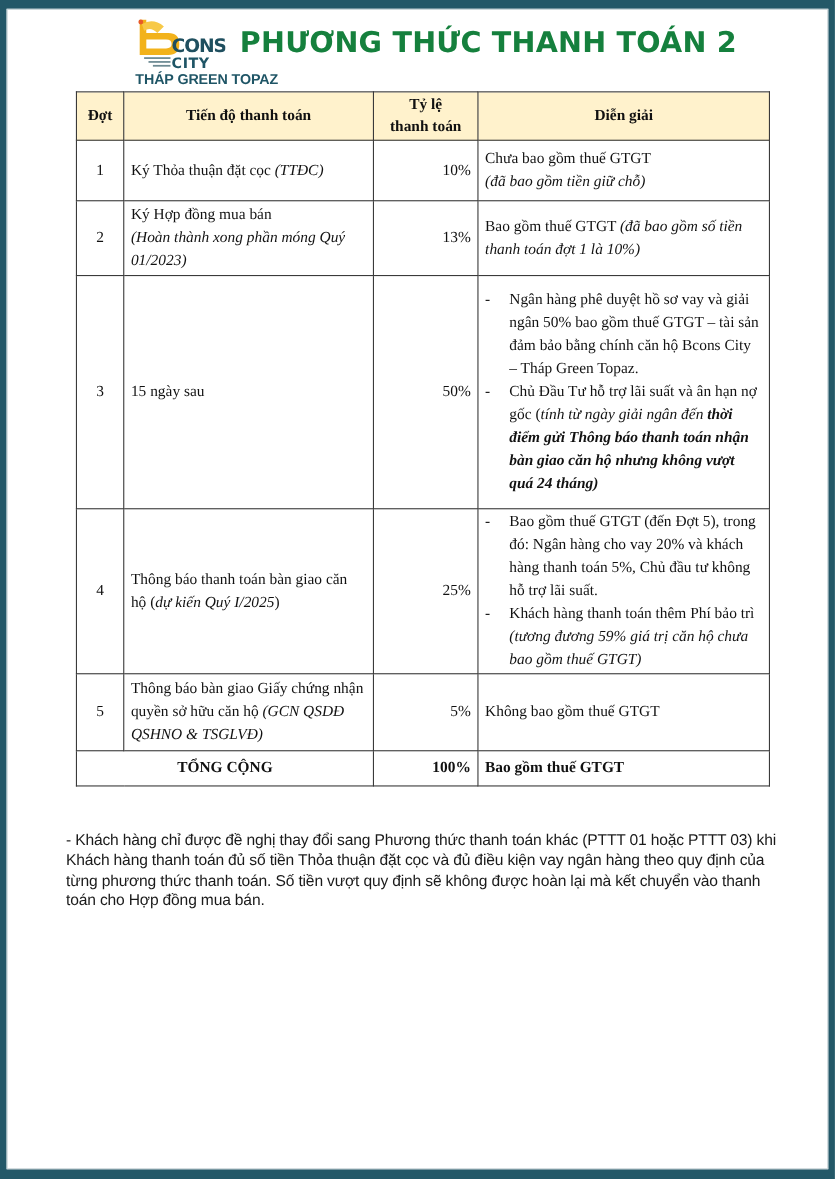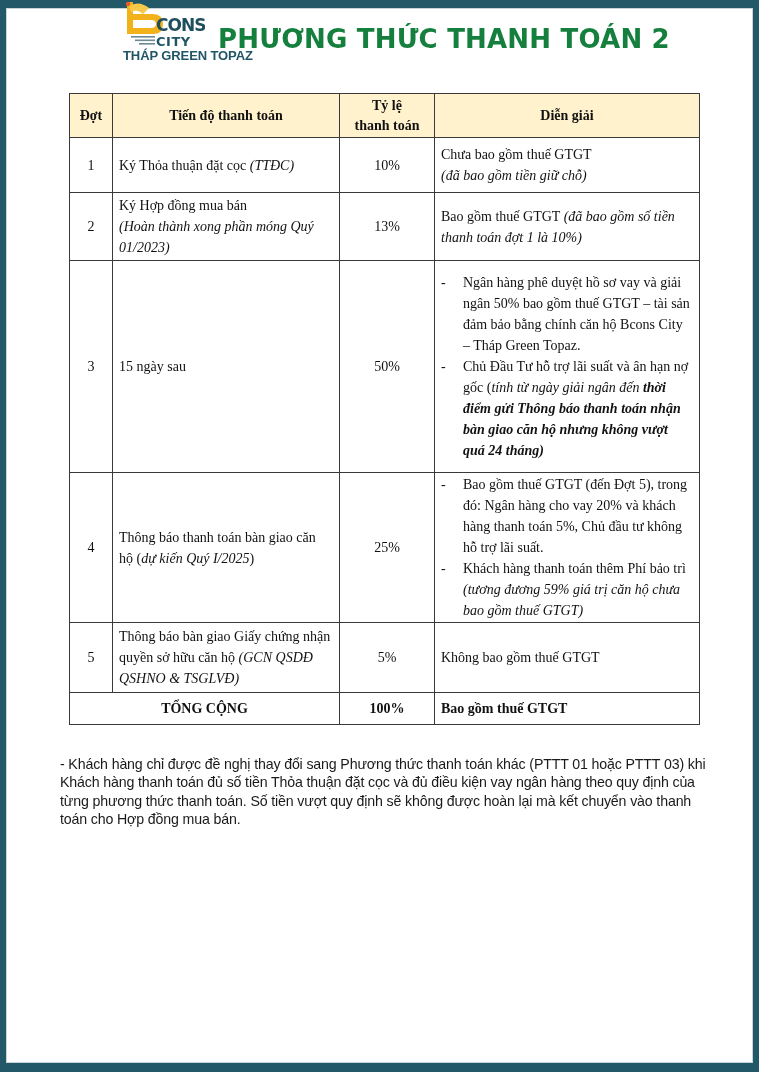--- a/index.html
+++ b/index.html
@@ -20,39 +20,39 @@
       pointer-events: none;
     }
     .frame-inner {
       position: absolute; left: 6px; top: 8px; right: 6px; bottom: 9px;
       border: 1px solid #c8d4d8;
       box-sizing: border-box;
       pointer-events: none;
     }
     
     .logo {
-      position: absolute; left: 123px; top: 0; width: 82px; height: 58px;
+      position: absolute; left: 123px; top: 16px; width: 82px; height: 58px;
     }
     .logo svg { display: block; }
     .logo-sub {
       position: absolute; left: 0; top: 48px; width: 82px;
       font-family: "Liberation Sans", sans-serif;
       font-weight: bold; font-size: 13px; letter-spacing: -0.1px;
       color: #1f5566; text-align: right; white-space: nowrap;
     }
     .page-title {
       position: absolute; left: 218px; top: 24px;
       font-family: "DejaVu Sans", sans-serif;
       font-weight: bold; font-size: 26px;
       color: #15803d; letter-spacing: 0.2px;
       white-space: nowrap;
     }
     
     table.pay {
-      position: absolute; left: 69px; top: 93px;
+      position: absolute; left: 69px; top: 83px;
       width: 630px;
       border-collapse: collapse;
       font-size: 14px; line-height: 21px;
       table-layout: fixed;
     }
     table.pay td, table.pay th {
       border: 1.3px solid #3a3a3a;
       padding: 0 6px;
       vertical-align: middle;
     }
@@ -61,21 +61,21 @@
       font-weight: bold;
       text-align: center;
       height: 43px;
       line-height: 20px;
     }
     col.c1 { width: 43px; }
     col.c2 { width: 227px; }
     col.c3 { width: 95px; }
     col.c4 { width: 265px; }
     td.center { text-align: center; }
-    td.num { text-align: center; }
+    td.num { text-align: right; }
     tr.r1 td { height: 54px; }
     tr.r2 td { height: 67px; }
     tr.r3 td { height: 211px; }
     tr.r4 td { height: 149px; }
     tr.r5 td { height: 69px; }
     tr.rt td { height: 31px; font-weight: bold; }
     .it { font-style: italic; }
     .bi { font-style: italic; font-weight: bold; }
     ul.dash {
       list-style: none; margin: 0; padding: 0;

